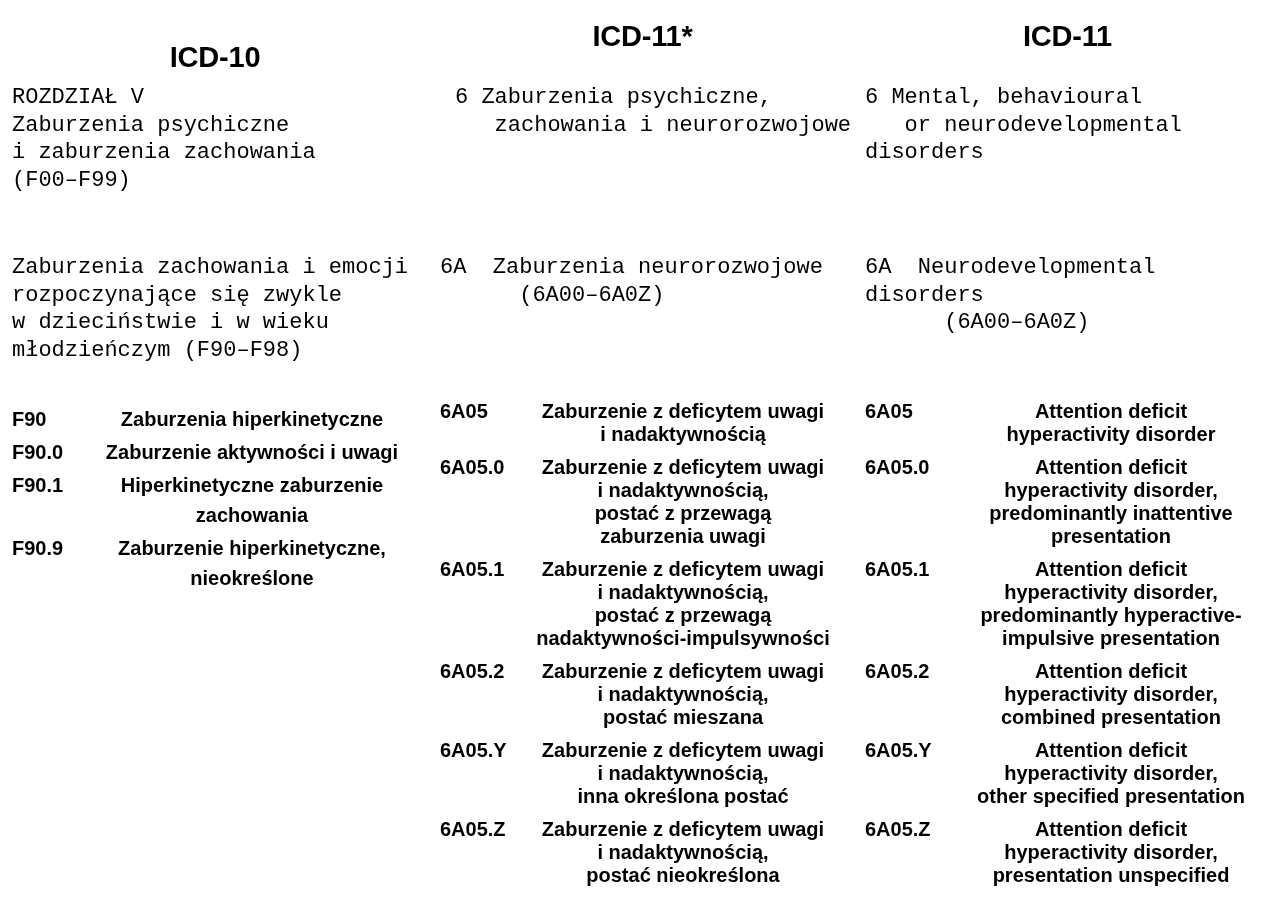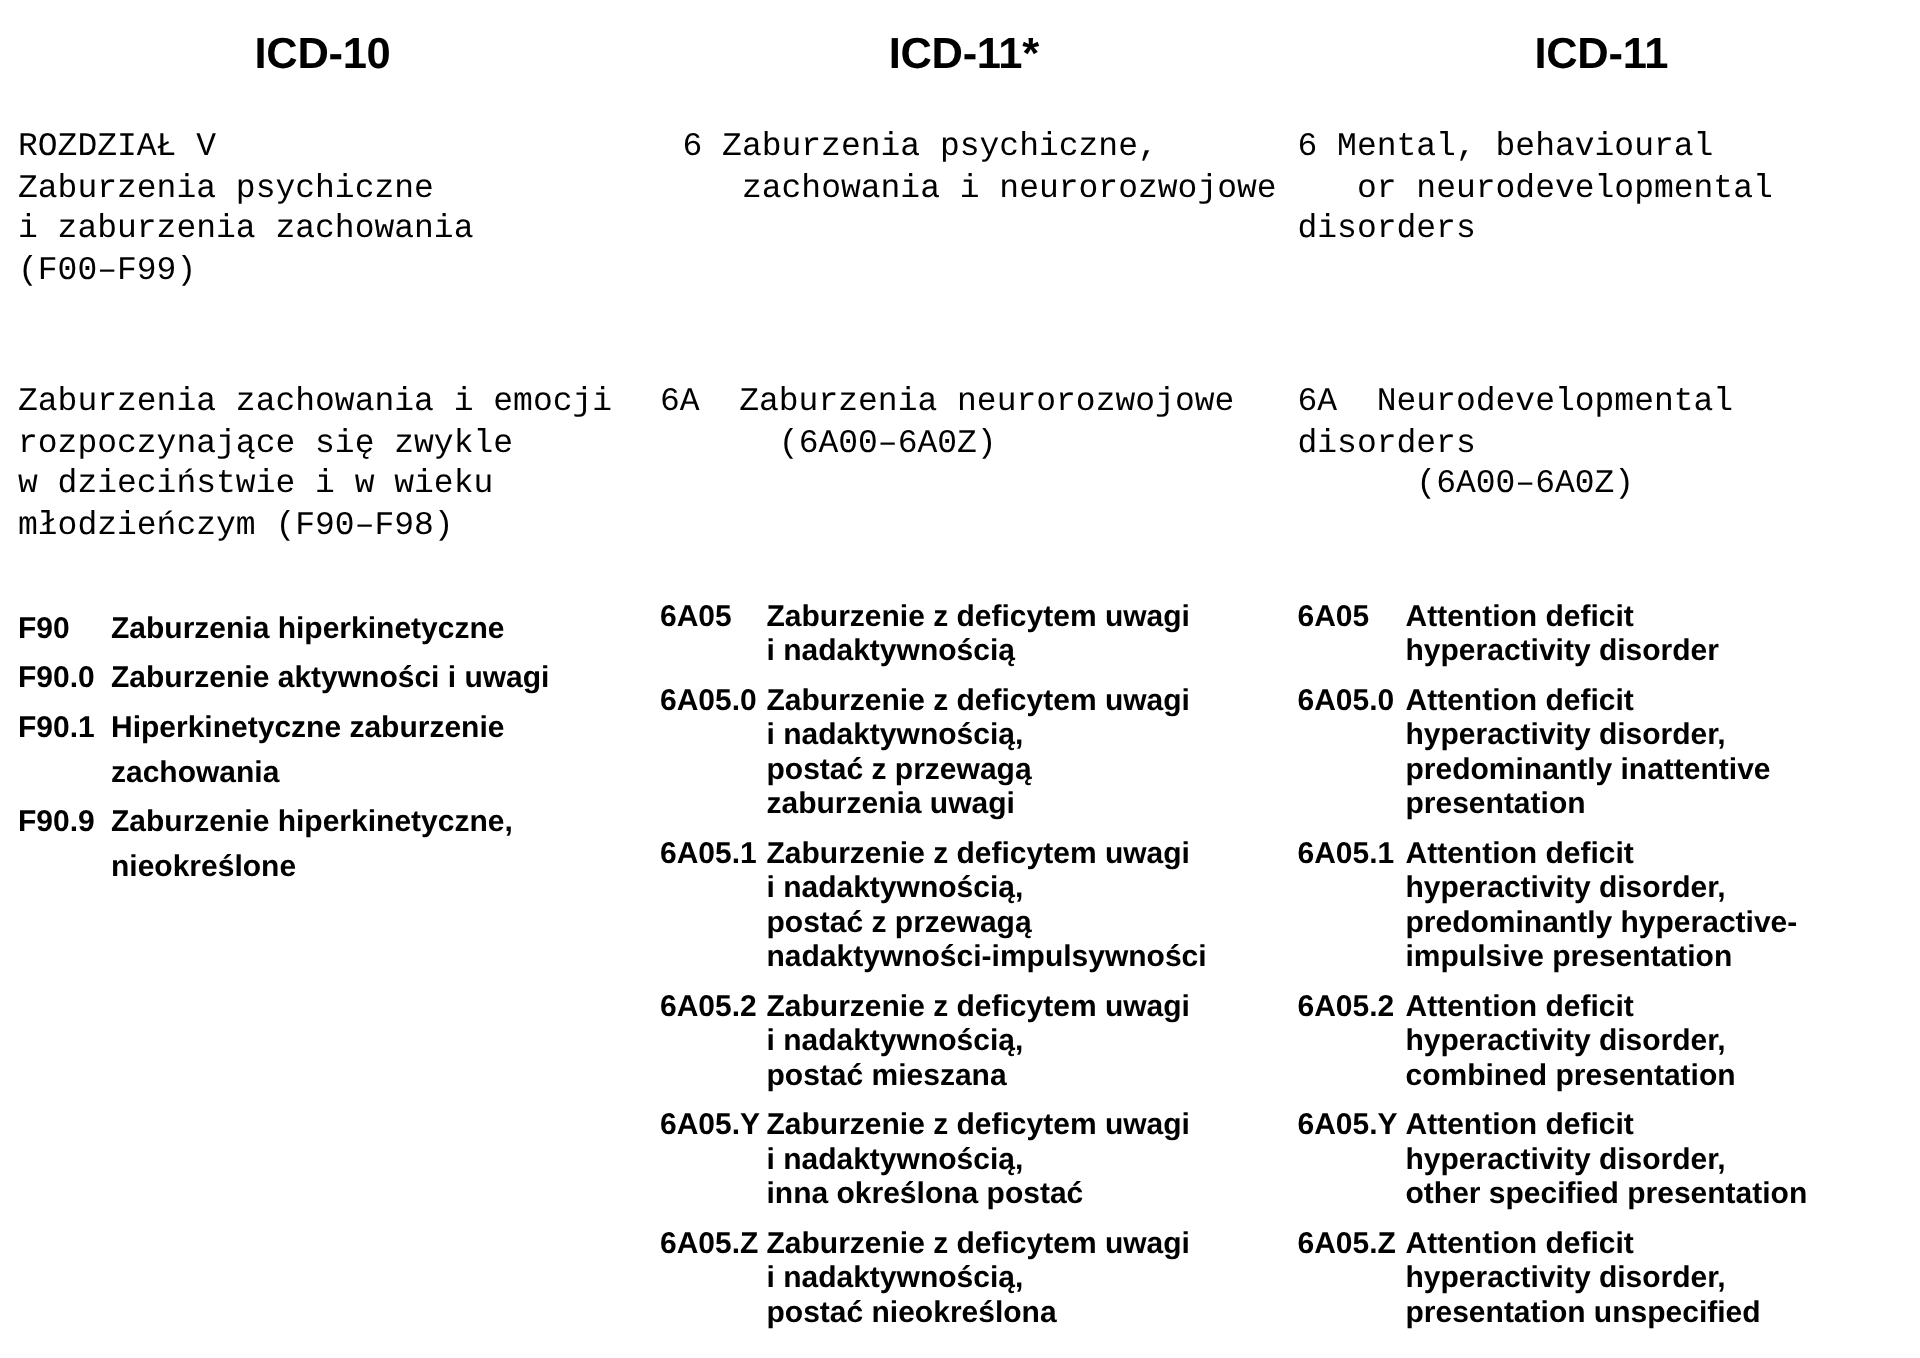--- a/index.html
+++ b/index.html
@@ -39,21 +39,21 @@
     top: 19px;
     left: 0;
     width: 100%;
     text-align: center;
     font-size: 29px;
     font-weight: bold;
     letter-spacing: -0.2px;
     line-height: 34px;
     white-space: nowrap;
   }
-  .col-icd10   .col-header { padding-right: 72px; }
+  .col-icd10   .col-header { padding-right: 72px; margin-top: 21px; }
   .col-icd11pl .col-header { padding-right: 14px; }
   .col-icd11en .col-header { padding-right: 8px; }
 
   
   .plain-block {
     position: absolute;
     font-size: 22px;
     line-height: 27.5px;
     font-weight: normal;
     white-space: pre-wrap;
@@ -87,20 +87,21 @@
     flex: 0 0 auto;
     font-size: 20px;
     font-weight: bold;
     white-space: nowrap;
   }
   .code-label {
     flex: 1 1 auto;
     font-size: 20px;
     font-weight: bold;
     white-space: pre-line;
+    text-align: center;
   }
 
   
   .col-icd10 .code-row   { margin-bottom: 3px; }
   .col-icd10 .code-key   { width: 62px; line-height: 30px; }
   .col-icd10 .code-label { line-height: 30px; }
 
   
   .col-icd11pl .code-row   { margin-bottom: 10px; }
   .col-icd11pl .code-key   { width: 71px; line-height: 23px; }

